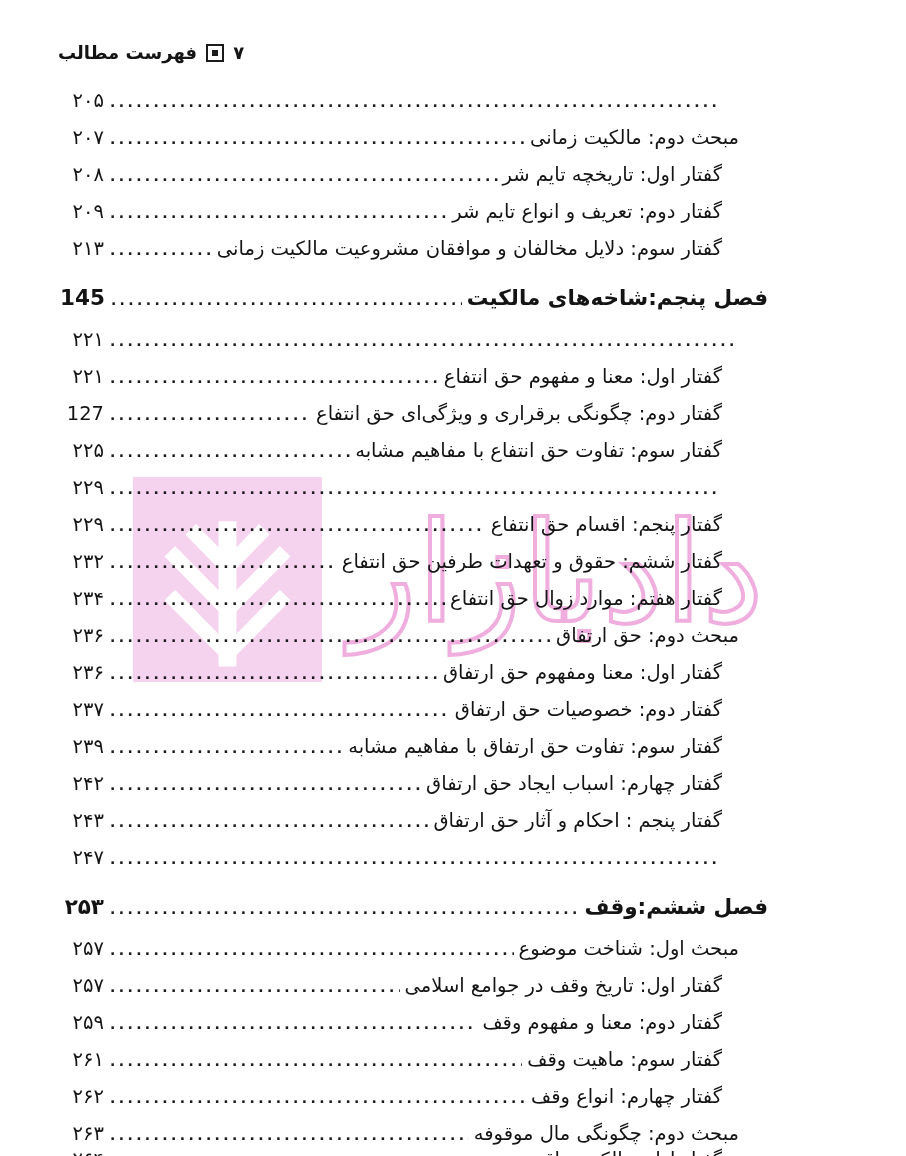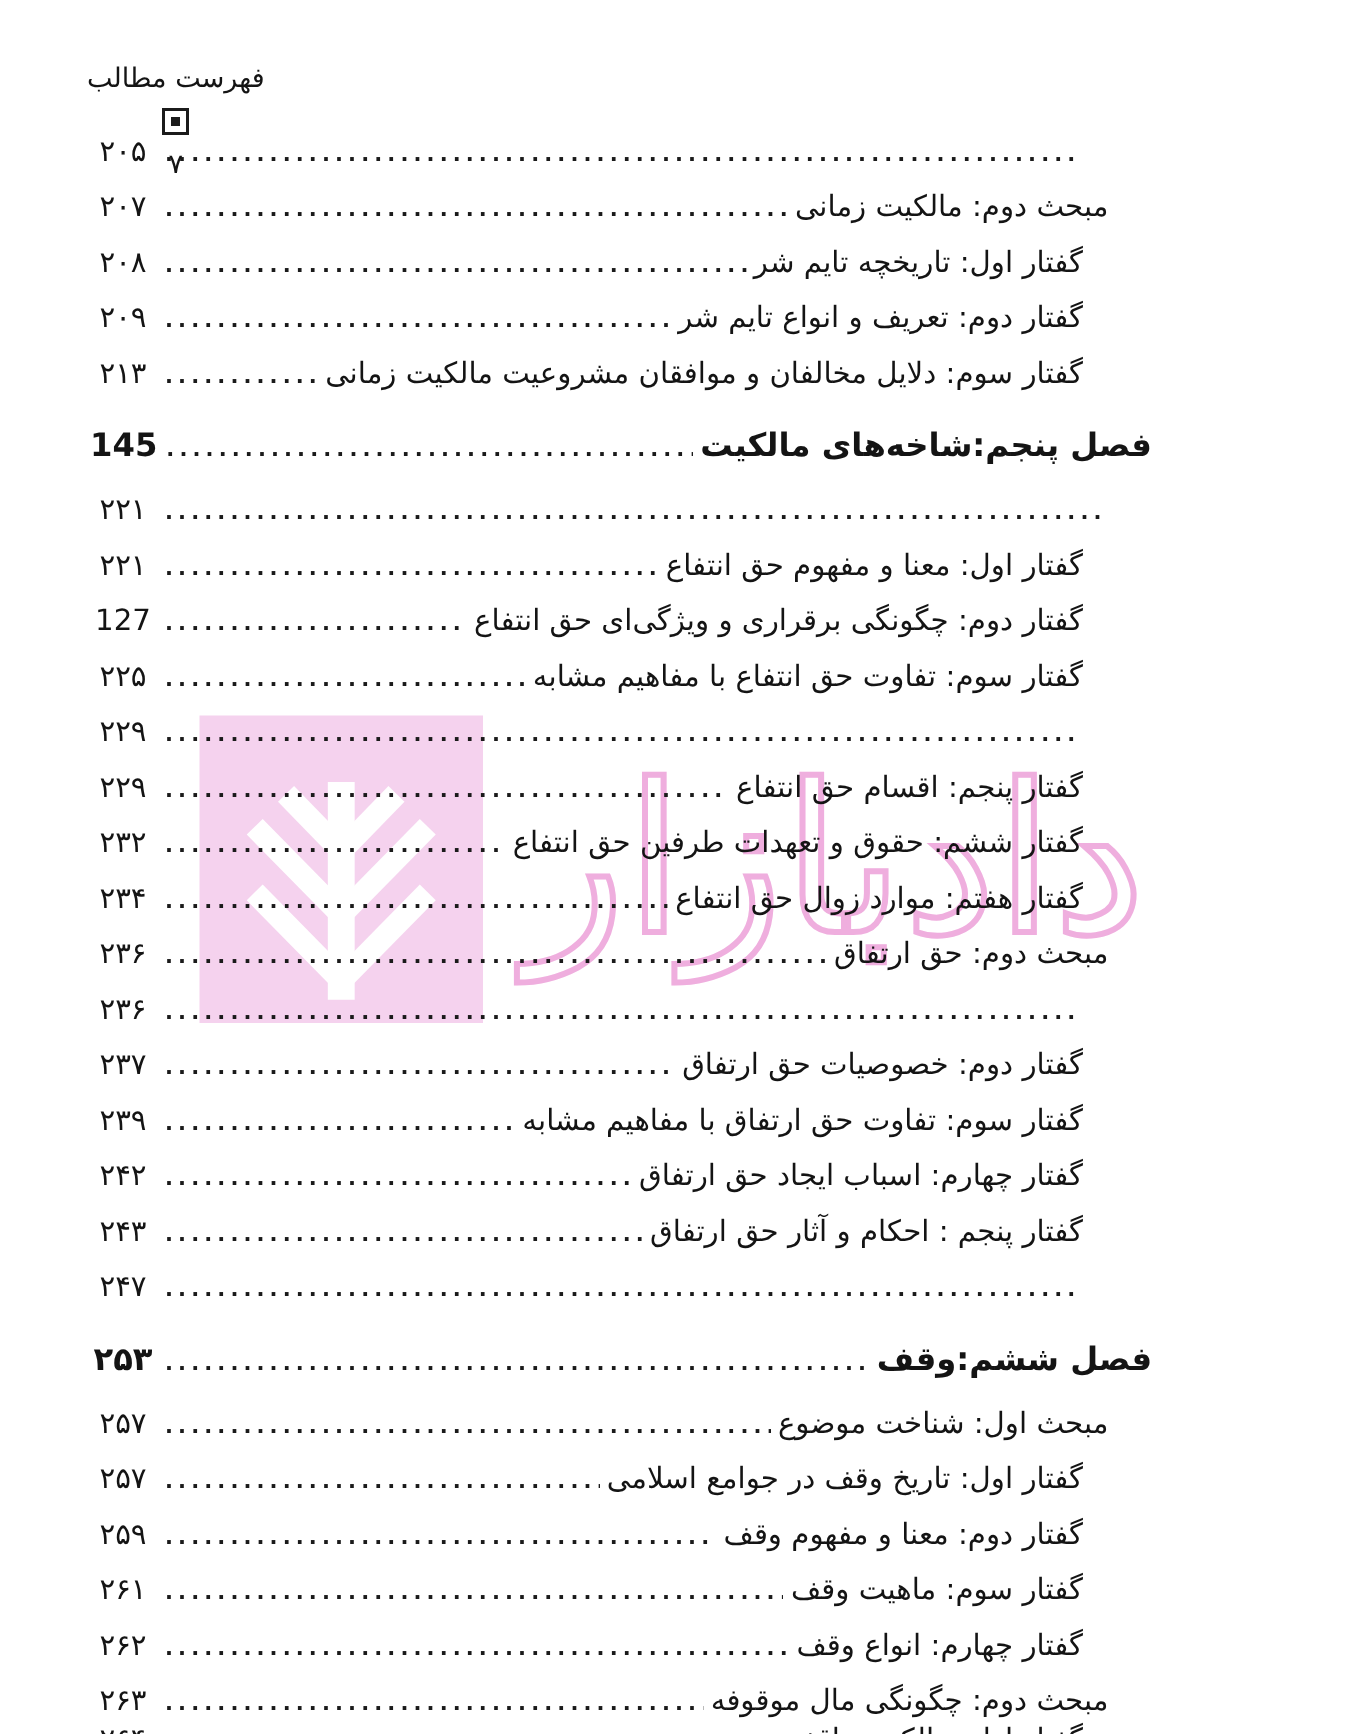--- a/index.html
+++ b/index.html
@@ -4,21 +4,21 @@
 <style>
   html,body{margin:0;padding:0;background:#ffffff;}
   .page{
     position:relative;width:906px;height:1156px;background:#ffffff;
     overflow:hidden;font-family:"DejaVu Sans",sans-serif;color:#141414;
   }
   
   .header{
     position:absolute;top:42px;left:58px;z-index:2;
     display:flex;direction:ltr;align-items:center;gap:9px;
-    font-weight:400;font-size:18px;flex-direction:column;
+    font-weight:700;font-size:18px;
   }
   .hicon{width:14px;height:14px;border:2px solid #1b1b1b;
     display:flex;align-items:center;justify-content:center;flex:0 0 auto;}
   .hicon-inner{width:6px;height:6px;background:#1b1b1b;}
   
   .watermark{position:absolute;z-index:0;}
   .wm-square{
     position:absolute;left:133px;top:477px;width:189px;height:205px;
     display:flex;align-items:center;justify-content:center;
   }
@@ -41,21 +41,21 @@
   }
   .lvl-chapter{height:46px;line-height:46px;font-size:21.5px;font-weight:700;right:138px;}
   .lvl-mabhath{right:167px;}
   .lvl-goftar{right:184px;}
   .t{white-space:nowrap;flex:0 0 auto;}
   .dots{
     flex:1 1 auto;overflow:hidden;white-space:nowrap;
     direction:ltr;text-align:right;margin:0 5px 0 6px;
     font-size:14px;letter-spacing:3.4px;font-weight:700;color:#1a1a1a;
   }
-  .pg{flex:0 0 auto;min-width:44px;text-align:center;direction:ltr;}
+  .pg{flex:0 0 auto;min-width:44px;text-align:right;direction:ltr;}
 </style>
 </head>
 <body>
 
 <div class="page" style="color: rgb(20, 20, 20);">
 
   <div class="header">
     <span>فهرست مطالب</span>
     <span class="hicon">
         <span class="hicon-inner"></span>
@@ -149,20 +149,21 @@
         <span class="t">گفتار هفتم: موارد زوال حق انتفاع</span>
         <span class="dots">............................................................................................................................................................................................................................</span>
         <span class="pg">۲۳۴</span>
       </div>
       <div class="row lvl-mabhath" style="top: 617px;">
         <span class="t">مبحث دوم: حق ارتفاق</span>
         <span class="dots">............................................................................................................................................................................................................................</span>
         <span class="pg">۲۳۶</span>
       </div>
       <div class="row lvl-goftar" style="top: 654px;">
+        <span class="t">گفتار اول: معنا ومفهوم حق ارتفاق</span>
         <span class="dots">............................................................................................................................................................................................................................</span>
         <span class="pg">۲۳۶</span>
       </div>
       <div class="row lvl-goftar" style="top: 691px;">
         <span class="t">گفتار دوم: خصوصیات حق ارتفاق</span>
         <span class="dots">............................................................................................................................................................................................................................</span>
         <span class="pg">۲۳۷</span>
       </div>
       <div class="row lvl-goftar" style="top: 728px;">
         <span class="t">گفتار سوم: تفاوت حق ارتفاق با مفاهیم مشابه</span>

